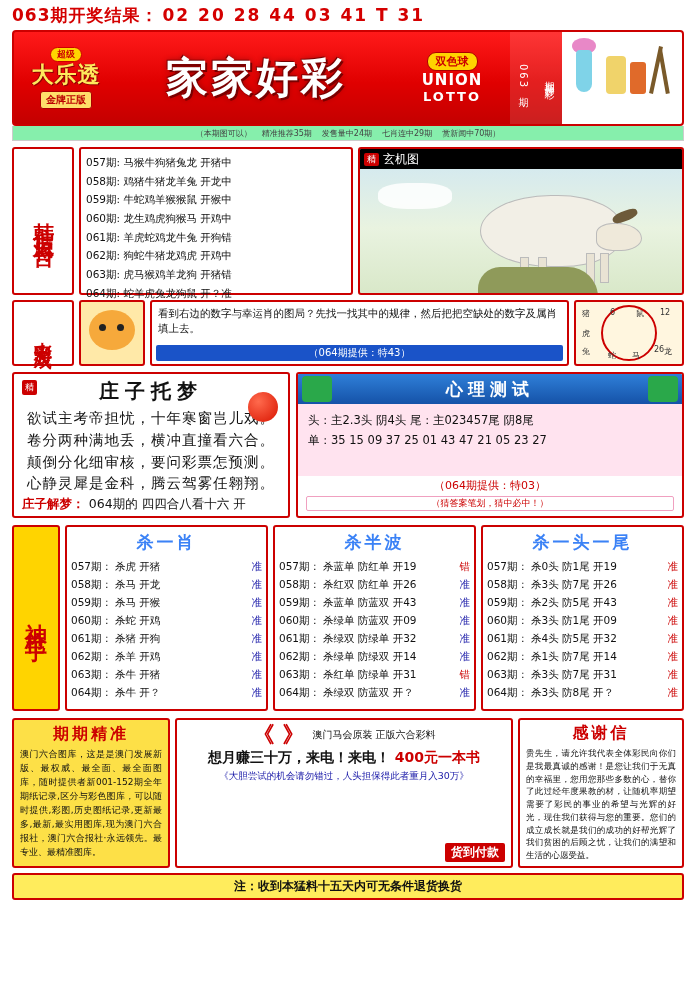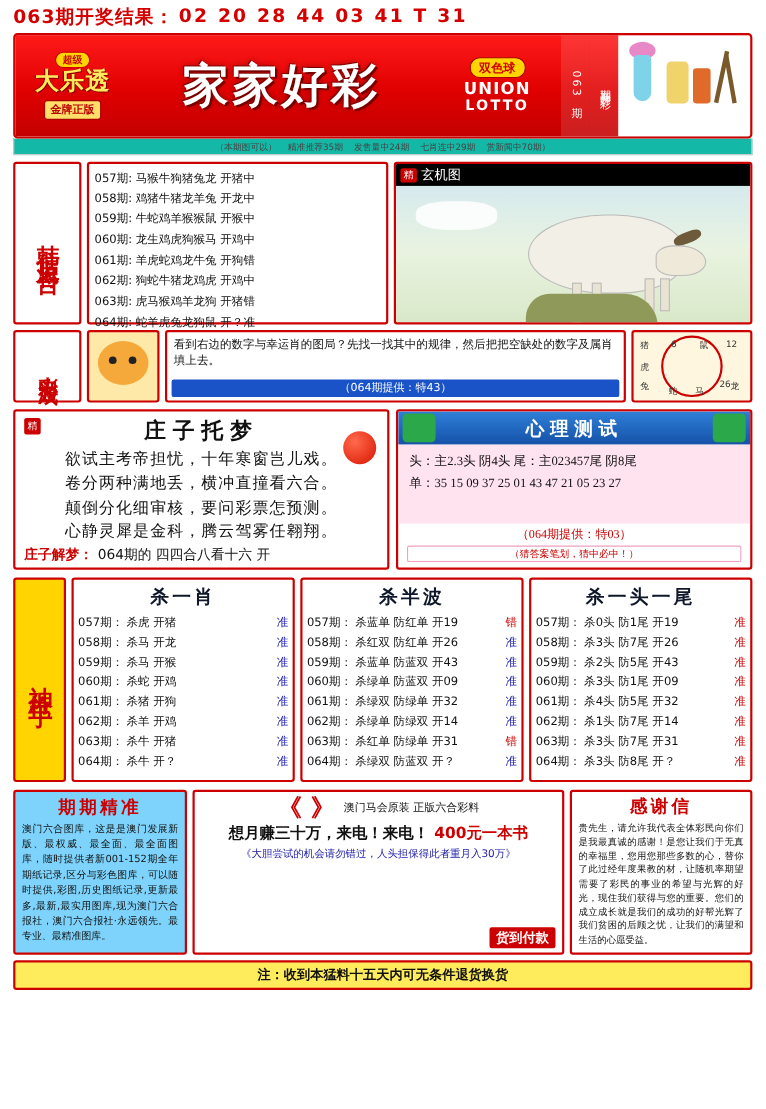--- a/index.html
+++ b/index.html
@@ -64,21 +64,21 @@
   }
   .banner .deco{width:120px;position:relative;background:#fff;}
   .deco .vase{position:absolute;left:14px;top:18px;width:16px;height:42px;background:#7fd3e8;border-radius:4px 4px 8px 8px;}
   .deco .flower{position:absolute;left:10px;top:6px;width:24px;height:16px;background:#e888c7;border-radius:50%;}
   .deco .bottle{position:absolute;left:44px;top:24px;width:20px;height:38px;background:#f0d36a;border-radius:4px;}
   .deco .bottle2{position:absolute;left:68px;top:30px;width:16px;height:32px;background:#e06a2a;border-radius:3px;}
   .deco .brush{position:absolute;left:92px;top:14px;width:4px;height:48px;background:#7a5a2a;transform:rotate(12deg);}
   .deco .brush2{position:absolute;left:100px;top:18px;width:4px;height:44px;background:#7a5a2a;transform:rotate(-10deg);}
 
   .subbar{
-    margin:0 12px;height:14px;background:#14b8a6;border:1px solid #ccc;border-top:none;
+    margin:0 12px;height:14px;background:#86efac;border:1px solid #ccc;border-top:none;
     display:flex;align-items:center;justify-content:center;gap:10px;
     font-size:8px;color:#444;
   }
 
   
   .sec2{display:flex;margin:6px 12px 0;gap:5px;height:148px;}
   .han{
     width:58px;border:2px solid #c00;border-radius:3px;background:#fff;
     display:flex;align-items:center;justify-content:center;
   }
@@ -145,21 +145,21 @@
   .zz-head{display:flex;align-items:center;justify-content:center;position:relative;height:26px;}
   .zz-head .mk{position:absolute;left:0;top:2px;background:#c00;color:#fff;font-size:9px;padding:1px 3px;border-radius:2px;}
   .zz-title{font-size:20px;font-weight:bold;color:#111;letter-spacing:6px;}
   .zz-ball{position:absolute;right:10px;top:18px;width:30px;height:30px;border-radius:50%;
     background:radial-gradient(circle at 35% 32%,#ff6a4d,#d91400);}
   .zz-poem{margin-top:4px;font-size:14.5px;line-height:1.5;color:#111;text-align:center;letter-spacing:1px;}
   .zz-foot{position:absolute;left:8px;bottom:3px;font-size:12.5px;color:#c00;font-weight:bold;}
   .zz-foot .blk{color:#111;font-weight:normal;}
 
   .xl{
-    width:324px;border:2px solid #c00;border-radius:3px;background:#fff;box-sizing:border-box;overflow:hidden;font-family:Liberation Serif, serif;
+    width:388px;border:2px solid #c00;border-radius:3px;background:#fff;box-sizing:border-box;overflow:hidden;
   }
   .xl-head{
     height:30px;background:linear-gradient(180deg,#2f7fd8,#1552a8);
     display:flex;align-items:center;justify-content:center;position:relative;
   }
   .xl-head .t{color:#fff;font-size:17px;font-weight:bold;letter-spacing:5px;}
   .xl-head .orn{position:absolute;top:2px;width:30px;height:26px;background:#2aa84a;border-radius:4px;}
   .xl-head .orn.l{left:4px}.xl-head .orn.r{right:4px}
   .xl-body{background:#ffe3ef;padding:6px 10px;font-size:11.5px;color:#111;line-height:1.75;height:72px;box-sizing:border-box;}
   .xl-foot{text-align:center;font-size:11px;color:#c00;padding-top:2px;}
@@ -167,31 +167,31 @@
 
   
   .sec5{display:flex;margin:7px 12px 0;gap:5px;height:186px;}
   .sniper{
     width:44px;border:2px solid #c00;border-radius:3px;background:#ffd400;
     display:flex;align-items:center;justify-content:center;
   }
   .sniper .t{writing-mode:vertical-rl;font-size:22px;font-weight:bold;color:#c00;letter-spacing:8px;}
   .killbox{flex:1;border:2px solid #c00;border-radius:3px;background:#fff;box-sizing:border-box;padding:2px 4px;}
   .killbox h3{
-    margin:2px 0 3px;text-align:center;font-size:17px;font-weight:bold;color:#0f172a;letter-spacing:3px;
+    margin:2px 0 3px;text-align:center;font-size:17px;font-weight:bold;color:#3b82f6;letter-spacing:3px;
   }
   .krow{font-size:10.5px;line-height:1.72;color:#111;display:flex;white-space:nowrap;}
   .krow .per{width:44px;}
   .krow .mid{flex:1;}
   .krow .zhun{color:#1a1aa8;}
   .krow .zhun.red{color:#c00;}
 
   
   .sec6{display:flex;margin:7px 12px 0;gap:5px;height:150px;}
-  .b1{width:158px;border:2px solid #c00;border-radius:3px;background:#7dd3fc;padding:3px 6px;box-sizing:border-box;}
+  .b1{width:158px;border:2px solid #c00;border-radius:3px;background:#fde047;padding:3px 6px;box-sizing:border-box;}
   .b1 h3{margin:1px 0 3px;text-align:center;font-size:16px;font-weight:bold;color:#c00;letter-spacing:3px;}
   .b1 p{margin:0;font-size:9px;line-height:1.55;color:#111;text-align:justify;}
   .b2{flex:1;border:2px solid #c00;border-radius:3px;background:#fff;padding:2px 6px;box-sizing:border-box;position:relative;}
   .b2 .hd{display:flex;align-items:center;justify-content:center;gap:6px;height:26px;}
   .b2 .hd .big{font-size:22px;font-weight:bold;color:#c00;letter-spacing:2px;}
   .b2 .hd .side{font-size:10px;color:#111;line-height:1.2;text-align:center;}
   .b2 .line2{text-align:center;font-size:14px;font-weight:bold;color:#111;margin-top:1px;}
   .b2 .line2 .red{color:#c00;}
   .b2 p{margin:3px 0 0;font-size:9.5px;line-height:1.5;color:#111;text-align:justify;}
   .b2 .warn{margin-top:3px;text-align:center;font-size:9.5px;color:#1a1aa8;}

